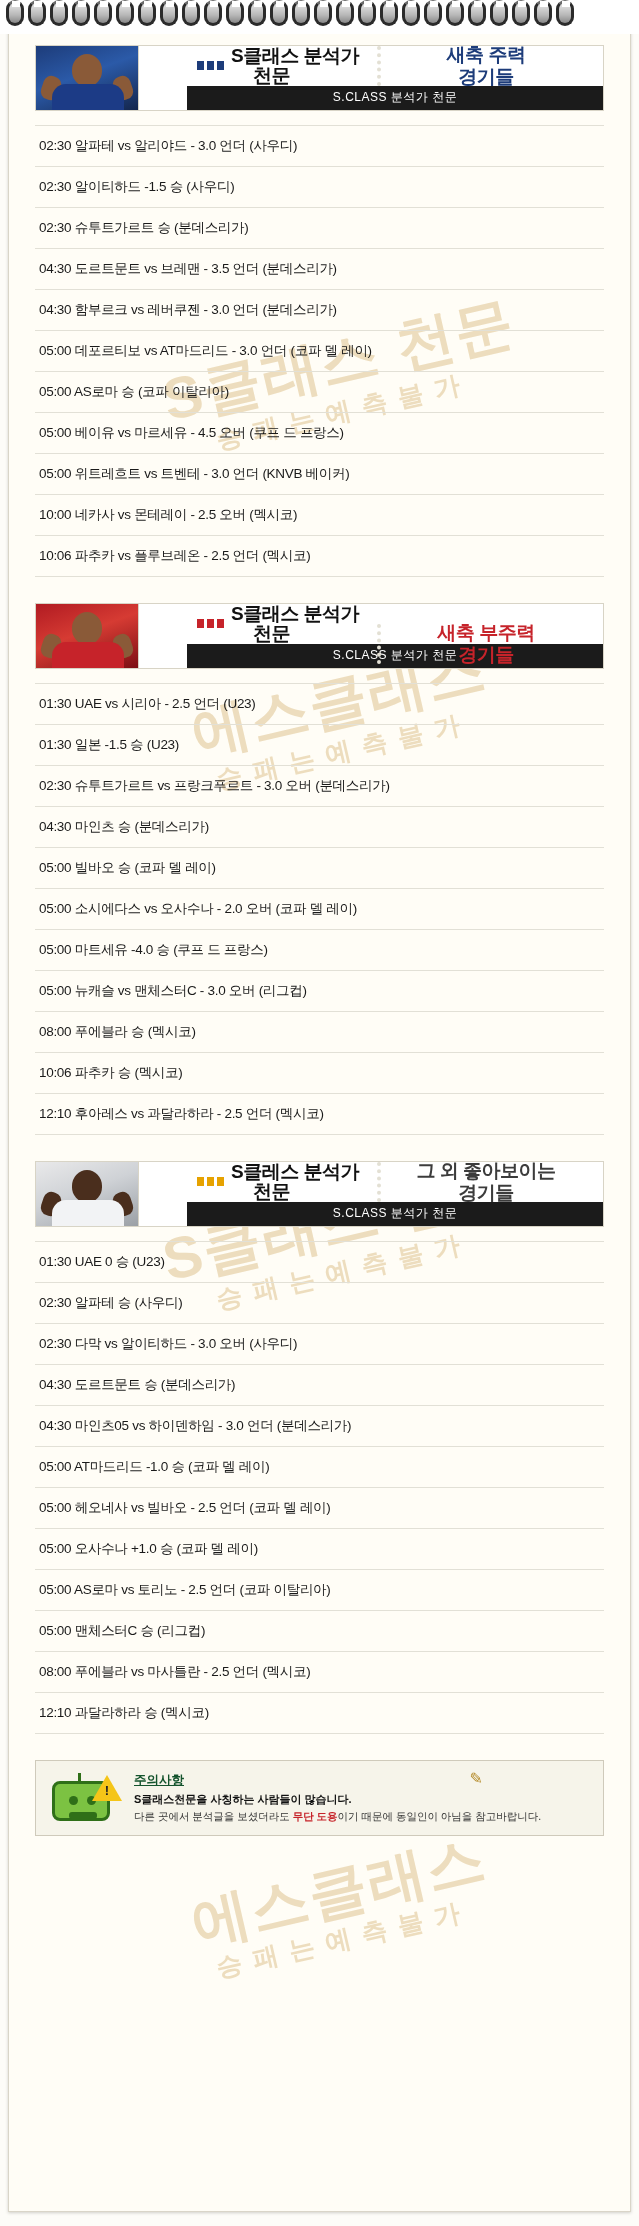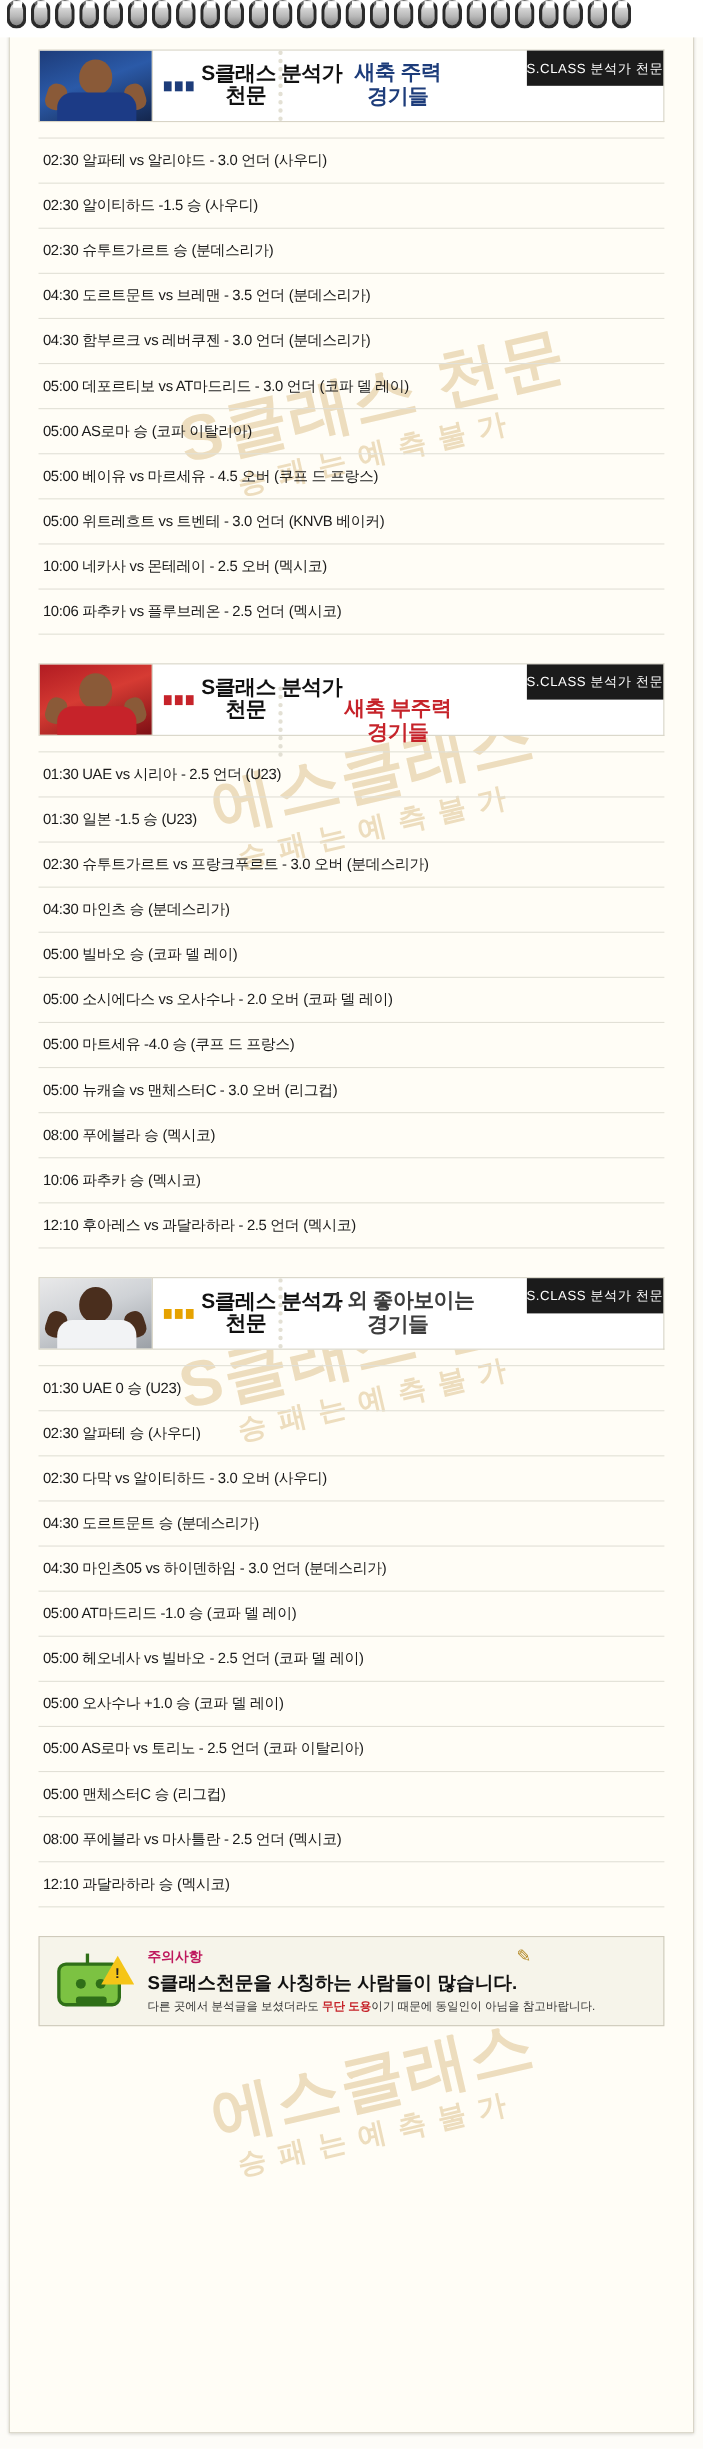--- a/index.html
+++ b/index.html
@@ -126,24 +126,25 @@
     border-radius: 8px;
     background: #8a5a38;
     top: 30px;
   }
   .photo-c .arm-l, .photo-c .arm-r { background: #4a2e1d; }
   .arm-l { left: 6px; transform: rotate(18deg); }
   .arm-r { right: 6px; transform: rotate(-18deg); }
   .banner-main {
     flex: 1;
     display: flex;
-    flex-direction: row;
+    flex-direction: column;
     border: 1px solid #d8d4c6;
     border-left: none;
     background: #ffffff;
+    padding-left: 48px;
   }
   .banner-top {
     flex: 1;
     display: flex;
     align-items: center;
     padding-left: 10px;
     position: relative;
   }
   .dots {
     display: flex;
@@ -272,26 +273,27 @@
   .warn-ex {
     position: absolute;
     right: 13px; top: 13px;
     font-size: 13px;
     font-weight: bold;
     color: #222;
     line-height: 1;
   }
   .notice-text { flex: 1; }
   .notice-title {
-    color: #be185d;
+    color: #14532d;
     font-weight: bold;
     font-size: 12.5px;
     margin-bottom: 3px;
-  }
-  .notice-l1 { font-size: 17px; color: #111; font-weight: bold; }
+    text-decoration: underline;
+  }
+  .notice-l1 { font-size: 11px; color: #111; font-weight: bold; }
   .notice-l2 { font-size: 10.5px; color: #333; margin-top: 3px; }
   .notice-l2 b { color: #c6232a; }
   .pencil {
     position: absolute;
     right: 120px; top: 8px;
     font-size: 16px;
     color: #b58b2a;
   }
 </style>
 </head>

